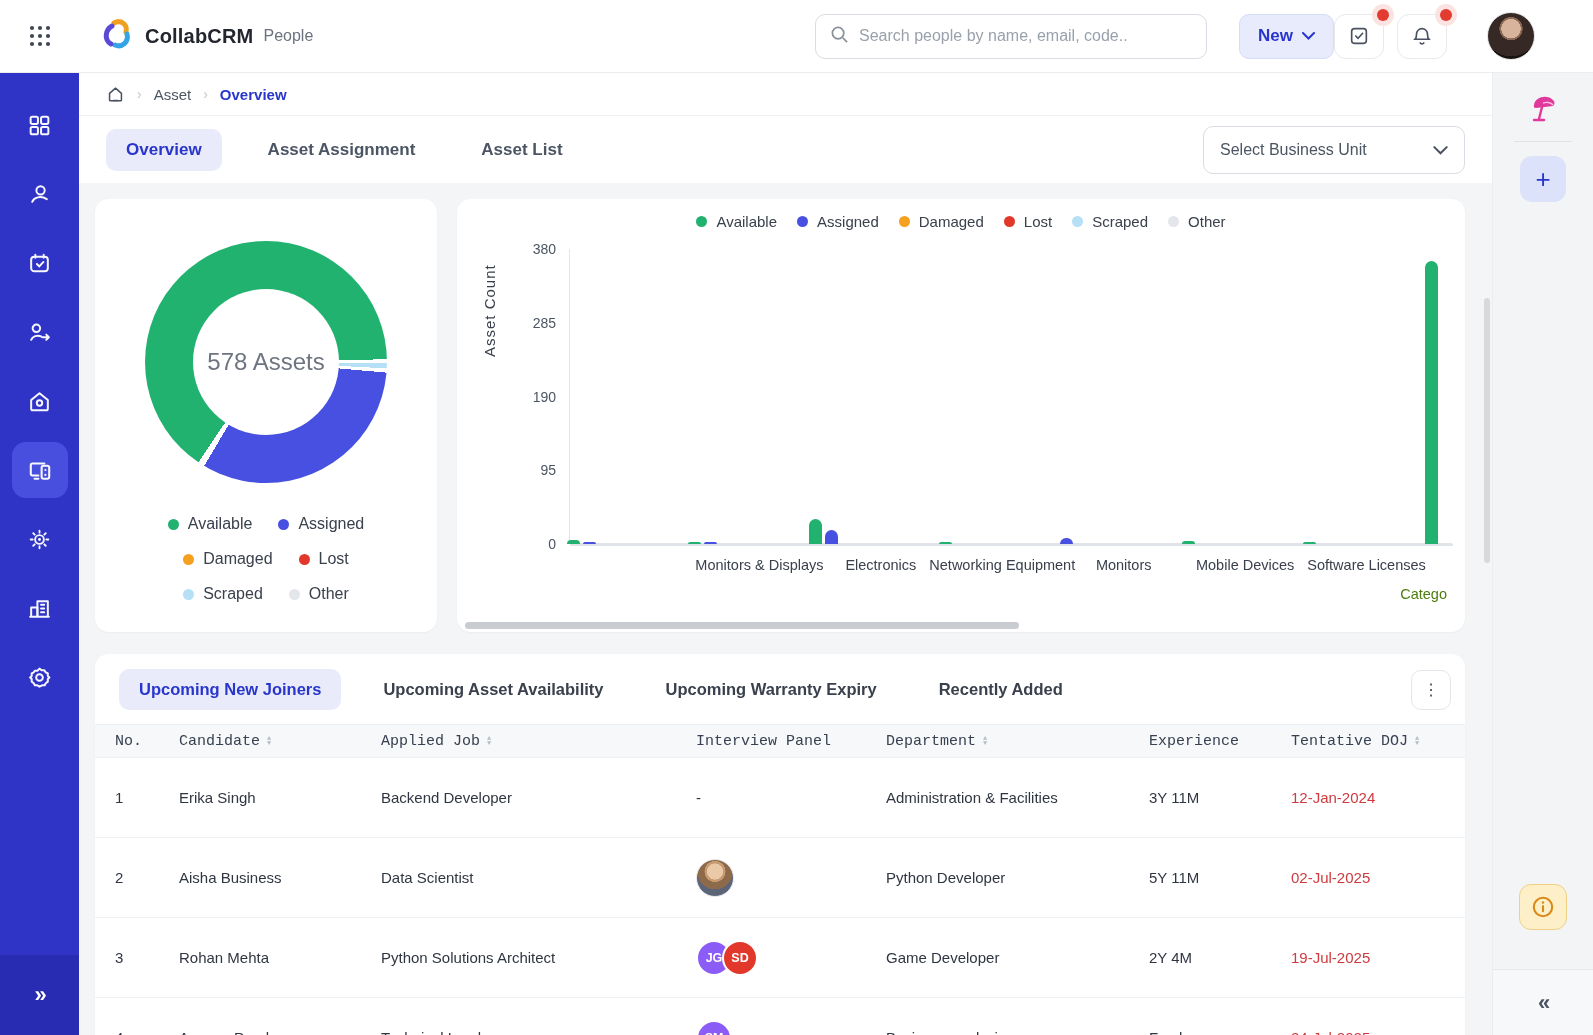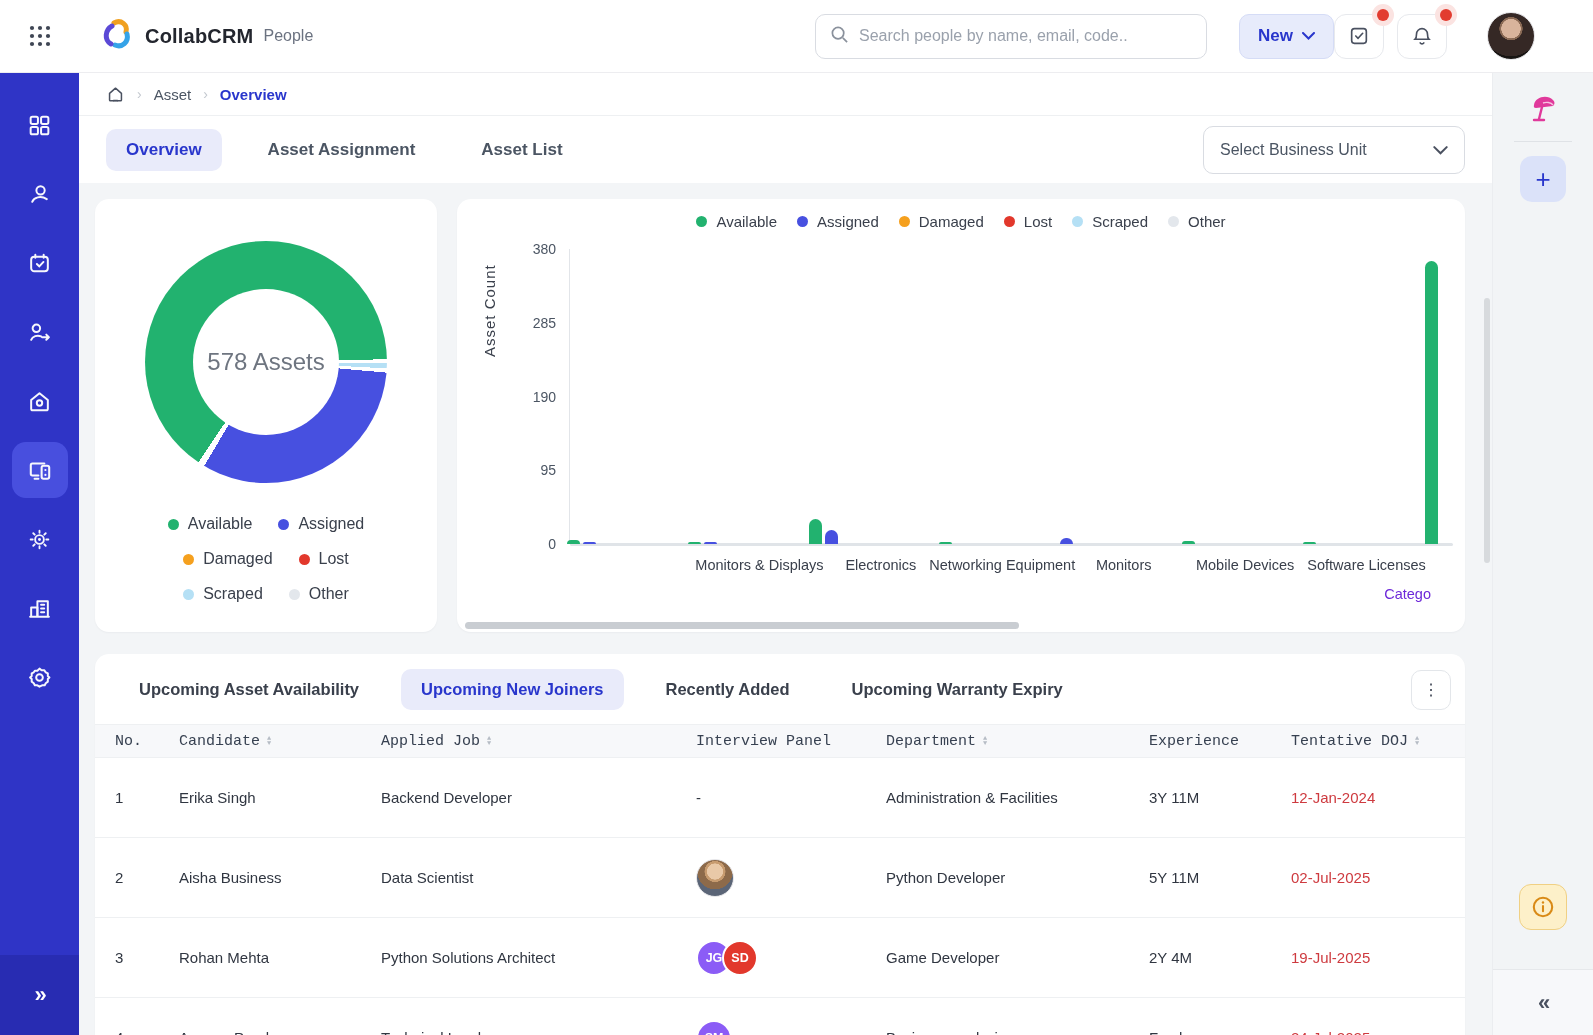--- a/index.html
+++ b/index.html
@@ -59,21 +59,21 @@
   
   .chart-card { flex:1; height:433px; position:relative; min-width:0; }
   .bar-legend { position:absolute; top:14px; left:0; width:100%; display:flex; justify-content:center; gap:20px; }
   .bar-legend .lg-item { font-size:15px; }
   .ylab { position:absolute; left:24px; top:158px; transform:rotate(-90deg); transform-origin:left top; font-size:15px; letter-spacing:1px; color:#3a404c; white-space:nowrap; }
   .plot { position:absolute; left:112px; top:50px; right:18px; height:295px; border-left:1.5px solid #e2e5e9; }
   .plot-baseline { position:absolute; left:0; right:-6px; bottom:-2px; height:3px; background:#e0e4e8; border-radius:2px; }
   .ytick { position:absolute; right:100%; margin-right:14px; transform:translateY(-50%); font-size:14px; color:#4b5563; }
   .bar { position:absolute; bottom:0; width:13px; border-radius:7px 7px 0 0; }
   .catlab { position:absolute; top:100%; margin-top:13px; transform:translateX(-50%); font-size:14.5px; color:#3a404c; white-space:nowrap; }
-  .xtitle { position:absolute; right:16px; top:100%; margin-top:42px; font-size:14.5px; color:#6d28d9; }
+  .xtitle { position:absolute; right:0; top:100%; margin-top:42px; font-size:14.5px; color:#4d7c0f; }
   .hscroll { position:absolute; left:8px; bottom:3px; width:55%; height:7px; background:#c9cdd2; border-radius:4px; cursor:pointer; }
 
   
   .table-card { margin-top:22px; height:395px; overflow:hidden; border-radius:14px 14px 0 0; }
   .ttabs { display:flex; align-items:center; padding:15px 14px 14px 24px; }
   .ttab { font-size:16.5px; font-weight:bold; color:#3a404c; padding:11px 20px; border-radius:10px; margin-right:22px; cursor:pointer; white-space:nowrap; }
   .ttab.active { background:#e9ebfa; color:#2936cc; }
   .kebab { margin-left:auto; width:40px; height:40px; border:1px solid #e3e6ea; border-radius:10px; display:flex; align-items:center; justify-content:center; cursor:pointer; color:#3f4654; font-size:16px; letter-spacing:0; }
   .tgrid-head, .tgrid-row { display:grid; grid-template-columns:64px 202px 315px 190px 263px 142px 1fr; align-items:center; padding-left:20px; }
   .tgrid-head { height:34px; background:#f7f8fa; border-top:1px solid #eef0f2; border-bottom:1px solid #eef0f2;font-family:Liberation Mono, monospace; }
@@ -355,24 +355,24 @@
               <span class="catlab" style="left: 796.571px;">Software Licenses</span>
               <div class="bar" style="background: rgb(34, 178, 111); left: 854.5px; height: 283.355px;"></div>
             </div>
           <div class="hscroll"></div>
         </section>
       </div>
 
       <section class="card table-card">
         <div class="ttabs">
           <div id="tableTabs" style="display:flex;align-items:center;min-width:0;">
+              <div class="ttab active">Upcoming New Joiners</div>
               <div class="ttab">Upcoming Asset Availability</div>
-              <div class="ttab active">Upcoming New Joiners</div>
+              <div class="ttab">Upcoming Warranty Expiry</div>
               <div class="ttab">Recently Added</div>
-              <div class="ttab">Upcoming Warranty Expiry</div>
             </div>
           <div class="kebab">⋮</div>
         </div>
         <div class="tgrid-head" id="tableHead">
             <div class="th">
               <span>No.</span>
             </div>
             <div class="th">
               <span>Candidate</span>
               <span class="sorticon">

